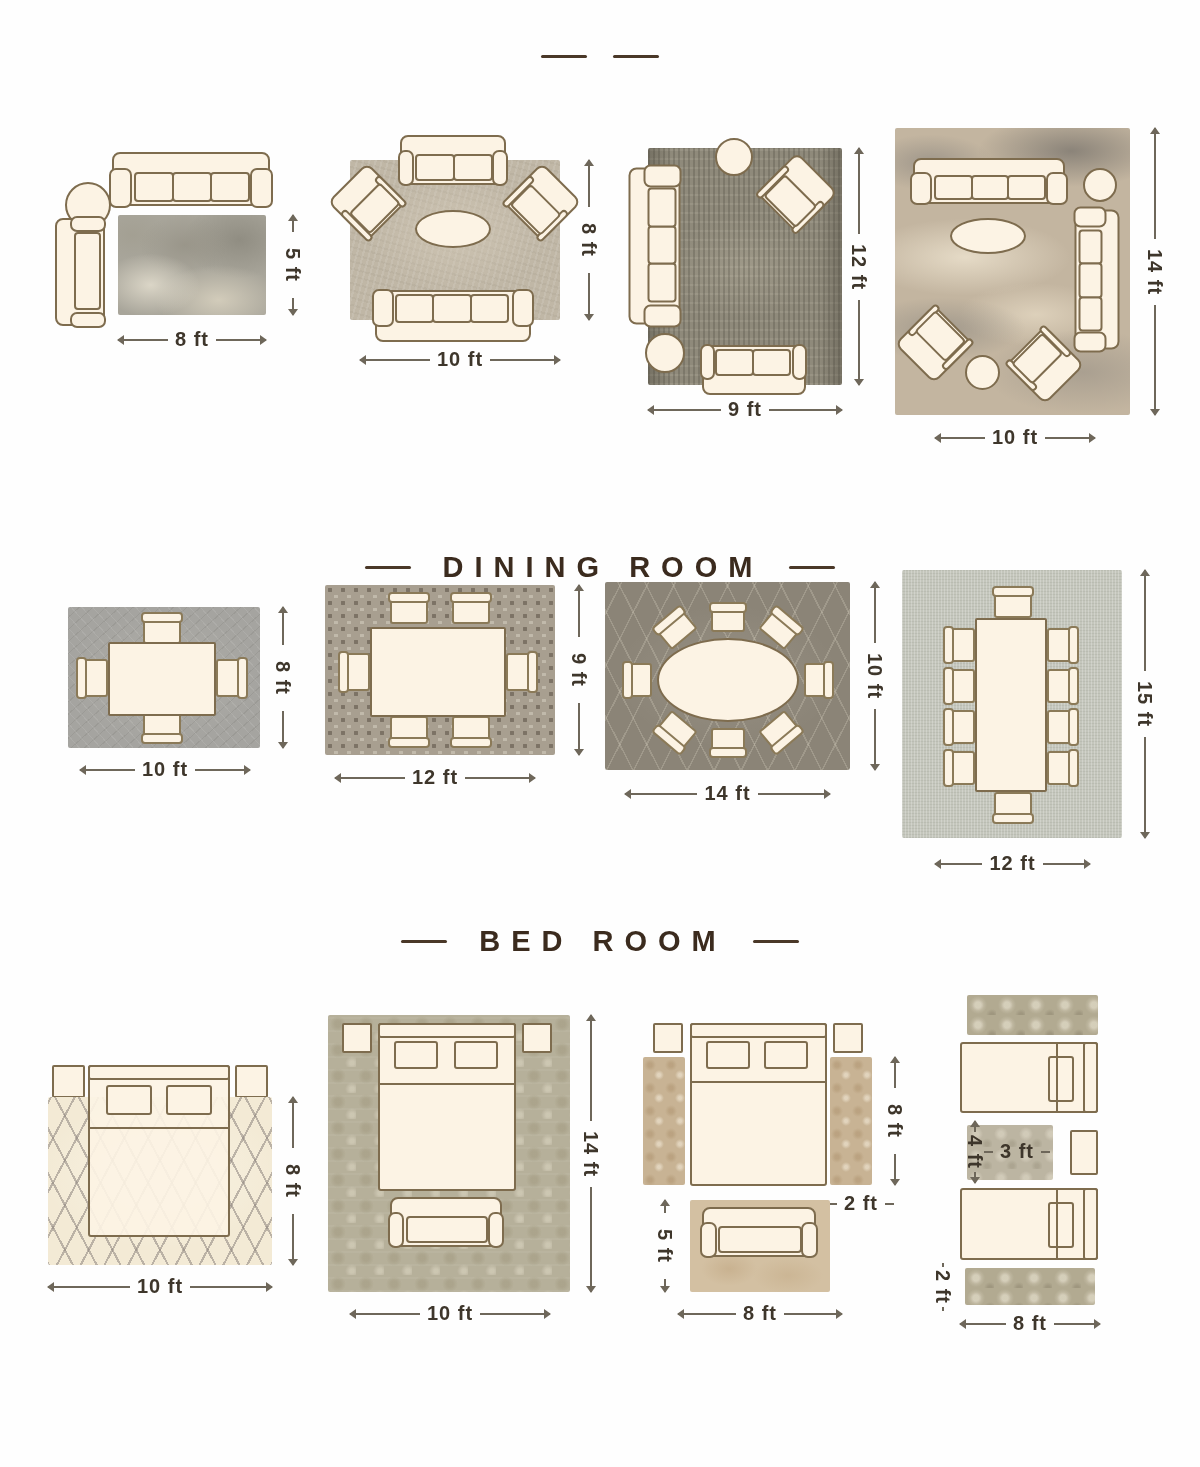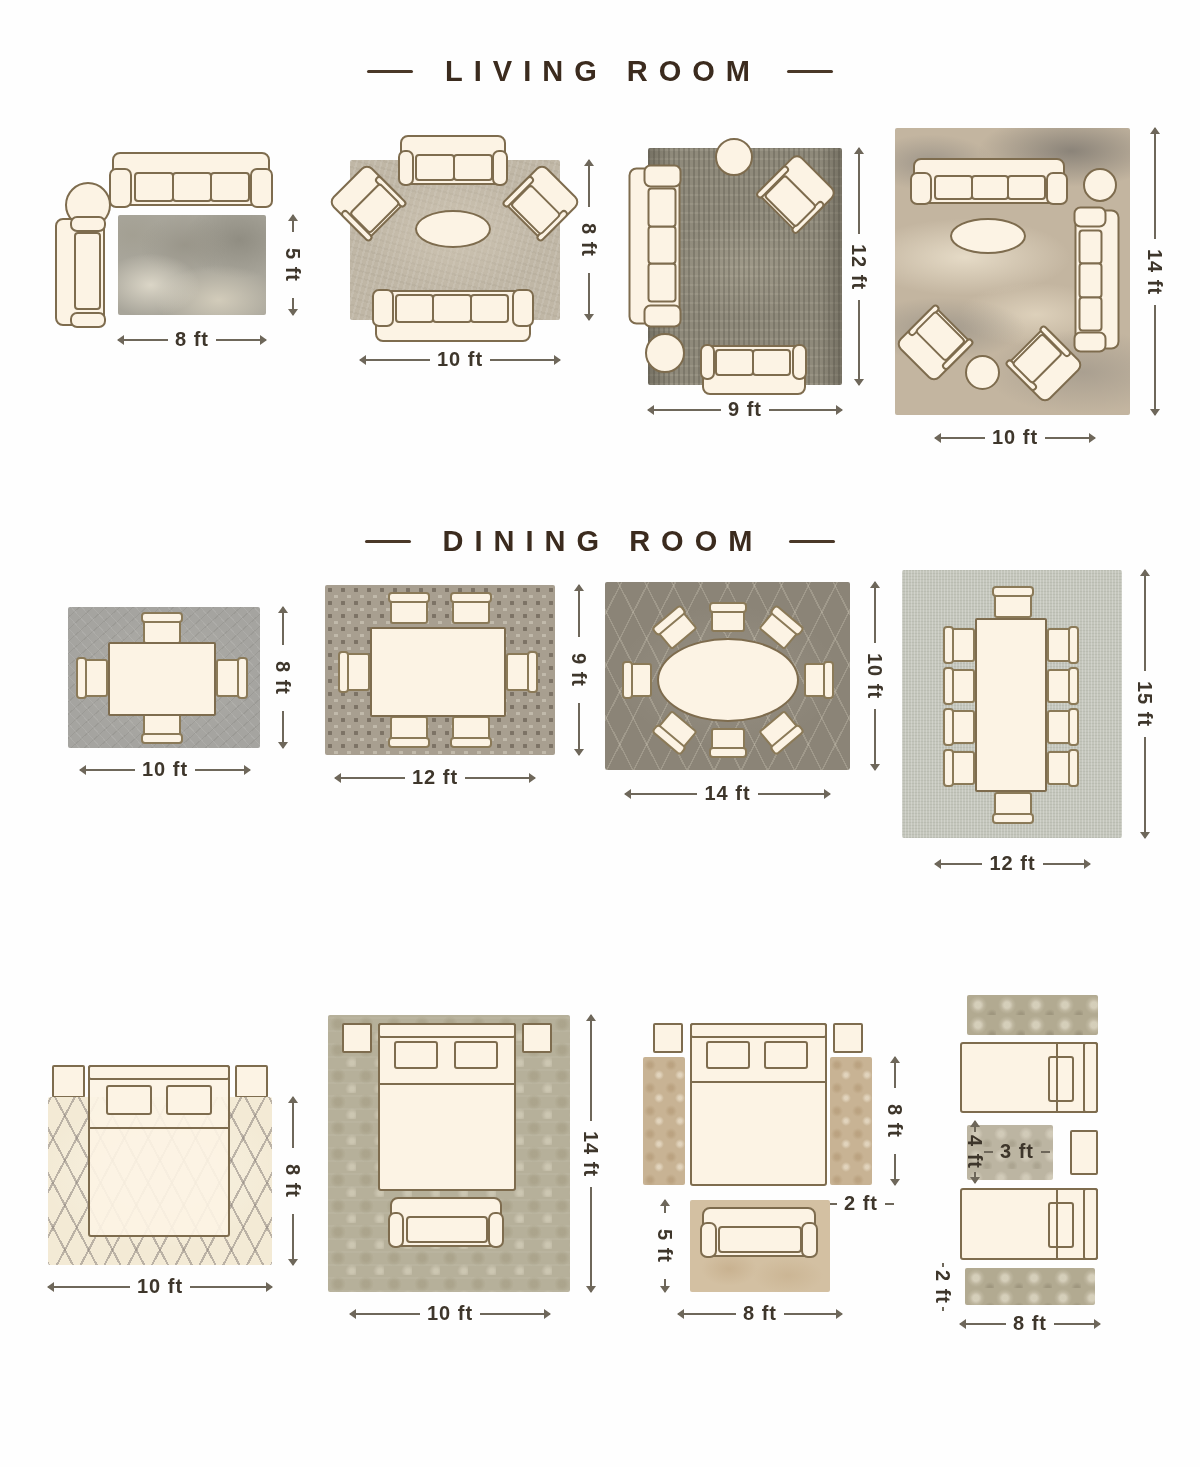--- a/index.html
+++ b/index.html
@@ -116,21 +116,20 @@
     radial-gradient(circle 5px at 20px 19px, rgba(136,128,106,.3) 2px, transparent 6px);
     background-size:25px 22px,25px 22px}
 </style>
 </head>
 <body>
 
 <div id="canvas">
 
   <div class="sec-title" style="top:55px">
     <i class="dash"></i>
-    <span>LIVING ROOM</span>
     <i class="dash"></i>
   </div>
 
   <div class="lay" style="left:40px;top:130px;width:280px;height:235px">
     <div class="rug r-lr1" style="left:78px;top:85px;width:148px;height:100px"></div>
     <div class="furn sofa" style="left:72px;top:22px;width:158px;height:54px">
       <i class="armL"></i>
         <i class="armR"></i>
         <div class="seat">
           <i></i>
@@ -286,21 +285,21 @@
         <span>14 ft</span>
         <i class="ln ad"></i>
     </div>
     <div class="hdim" style="left:55px;top:316px;width:160px">
       <i class="ln al"></i>
         <span>10 ft</span>
         <i class="ln ar"></i>
     </div>
   </div>
 
-  <div class="sec-title" style="top:525px">
+  <div class="sec-title" style="top:551px">
     <i class="dash"></i>
     <span>DINING ROOM</span>
     <i class="dash"></i>
   </div>
 
   <div class="lay" style="left:40px;top:590px;width:280px;height:200px">
     <div class="rug r-dr1" style="left:28px;top:17px;width:192px;height:141px"></div>
     <div class="dchair N" style="left:103px;top:28px;width:38px;height:26px"></div>
     <div class="dchair S" style="left:103px;top:122px;width:38px;height:26px"></div>
     <div class="dchair W" style="left:42px;top:69px;width:26px;height:38px"></div>
@@ -380,20 +379,25 @@
         <span>15 ft</span>
         <i class="ln ad"></i>
     </div>
     <div class="hdim" style="left:45px;top:292px;width:155px">
       <i class="ln al"></i>
         <span>12 ft</span>
         <i class="ln ar"></i>
     </div>
   </div>
 
+  <div class="sec-title" style="top:925px">
+    <i class="dash"></i>
+    <span>BED ROOM</span>
+    <i class="dash"></i>
+  </div>
 
   <div class="lay" style="left:30px;top:1040px;width:290px;height:265px">
     <div class="furn" style="left:22px;top:25px;width:33px;height:33px;border-radius:2px"></div>
     <div class="furn" style="left:205px;top:25px;width:33px;height:33px;border-radius:2px"></div>
     <div class="rug r-br1" style="left:18px;top:57px;width:224px;height:168px"></div>
     <div class="furn bed" style="left:58px;top:25px;width:142px;height:172px;background:rgba(252,243,228,.92)">
       <i class="hb"></i>
       <i class="pillow" style="left:16px;top:18px;width:46px;height:30px"></i>
       <i class="pillow" style="left:76px;top:18px;width:46px;height:30px"></i>
       <i class="fold" style="top:60px"></i>

